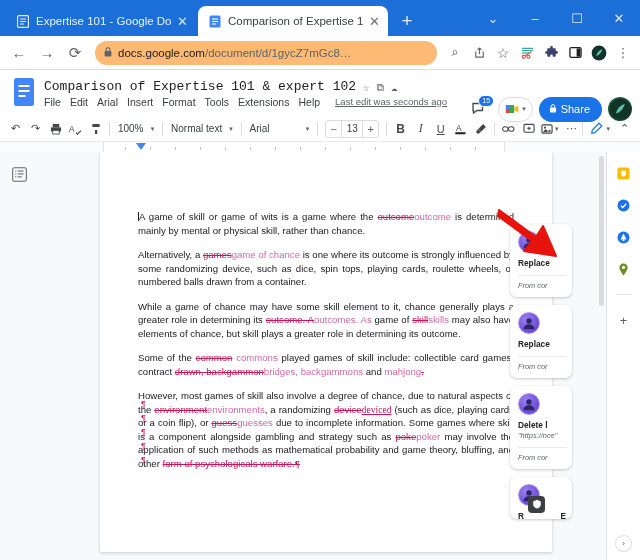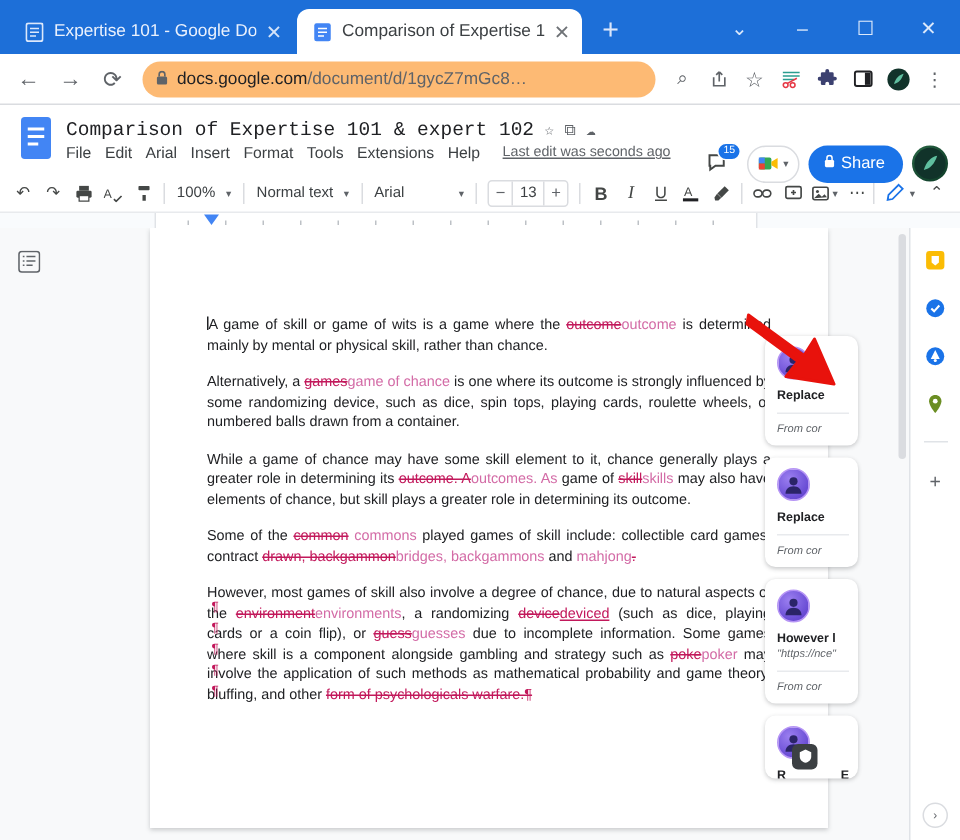--- a/index.html
+++ b/index.html
@@ -180,21 +180,21 @@
     background: #fff; box-shadow: 0 1px 3px rgba(60,64,67,.25);
   }
   .page-body { padding: 58px 38px 0 38px; }
   p.doc-p {
     font-size: 9.6px; line-height: 13.5px; color: #202124;
     text-align: justify; margin-bottom: 11px; font-family: "Liberation Sans", sans-serif;
   }
   .b { font-weight: normal; }
   .del { color: #c2185b; text-decoration: line-through; }
   .ins { color: #d36ba6; }
-  .ins-u { color: #c2185b; text-decoration: underline; }
+  .ins-u { color: #c2185b; text-decoration: underline; font-family: Liberation Serif, serif; }
   .caret {
     display: inline-block; width: 1px; height: 9px; background: #202124;
     vertical-align: -1px;
   }
   .pilcrow-col {
     position: absolute; left: 103px; top: 248px;
     display: flex; flex-direction: column; gap: 5px;
   }
   .pilcrow { color: #c2185b; font-size: 9px; line-height: 9px; }
 
@@ -593,21 +593,21 @@
           <div class="sugg-foot">From cor</div>
         </div>
 
         <div class="sugg-card">
           <div class="sugg-avatar">
             <svg width="14" height="14" viewBox="0 0 16 16">
                 <circle cx="8" cy="5.6" r="3.1" fill="#2b2468"></circle>
                 <path d="M1.9 15c0-3.5 2.7-5.6 6.1-5.6s6.1 2.1 6.1 5.6z" fill="#2b2468"></path>
               </svg>
           </div>
-          <div class="sugg-title">However l</div>
+          <div class="sugg-title">Delete l</div>
           <div class="sugg-quote">"https://nce"</div>
           <div class="sugg-foot">From cor</div>
         </div>
 
         <div class="sugg-card" style="position:relative;height:42px;padding-bottom:0;">
           <div class="sugg-avatar">
             <svg width="14" height="14" viewBox="0 0 16 16">
                 <circle cx="8" cy="5.6" r="3.1" fill="#2b2468"></circle>
                 <path d="M1.9 15c0-3.5 2.7-5.6 6.1-5.6s6.1 2.1 6.1 5.6z" fill="#2b2468"></path>
               </svg>

